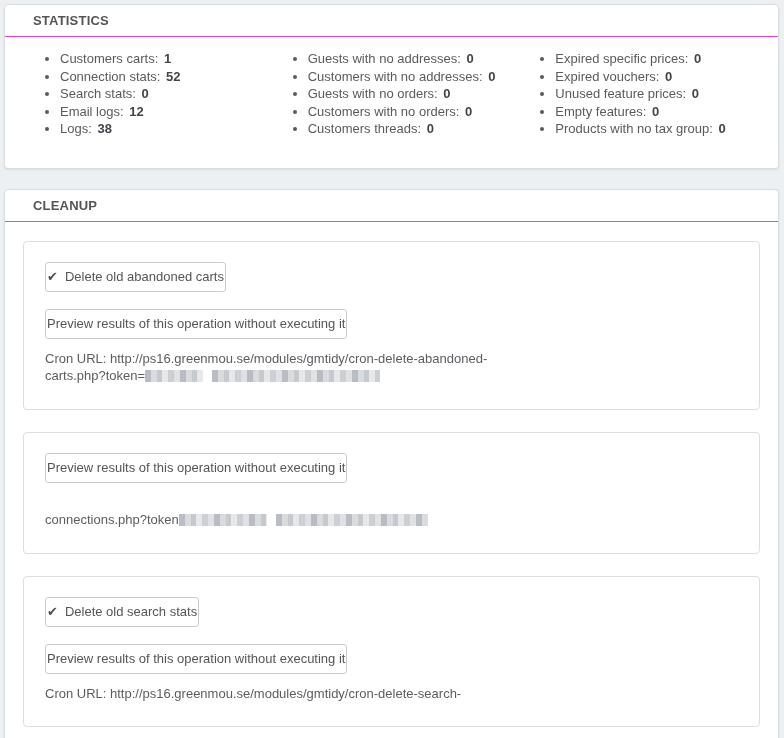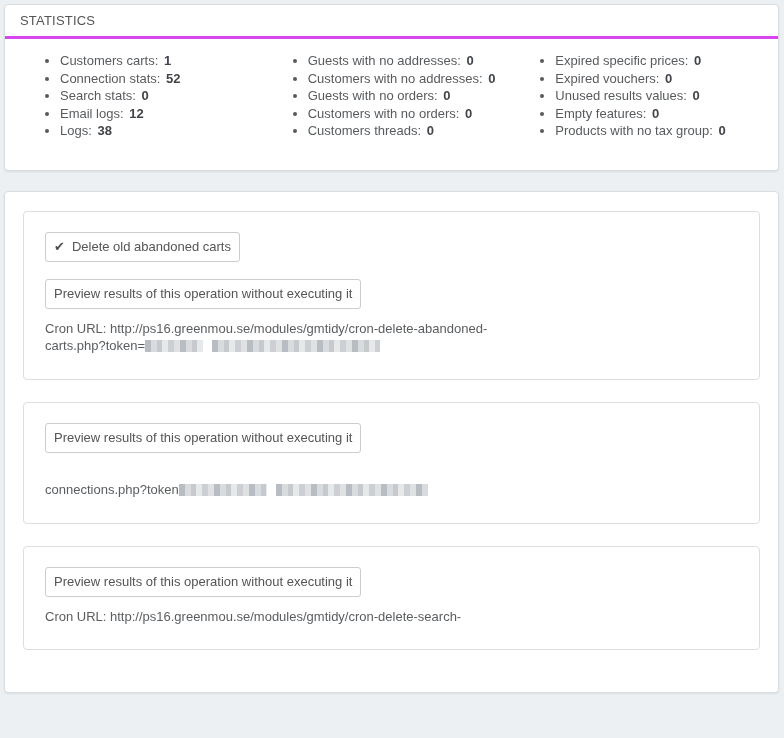--- a/index.html
+++ b/index.html
@@ -14,25 +14,26 @@
   .page { padding: 4px 5px 0 4px; }
 
   .panel {
     background: #ffffff;
     border: 1px solid #d9dde0;
     border-radius: 4px;
     box-shadow: 0 1px 2px rgba(0,0,0,0.08);
     margin-bottom: 20px;
   }
   .panel-heading {
-    padding: 8px 15px;
+    padding: 8px 28px;
     color: #555555;
     font-size: 13px;
     letter-spacing: 0.2px;
-    border-bottom: 3px solid #d946ef;
+    border-bottom: 1px solid #d946ef;
+    font-weight: bold;
   }
 
   
   .stats-body {
     display: flex;
     padding: 13px 15px 30px 15px;
   }
   .stats-col { flex: 1; }
   .stats-col ul { list-style: disc; padding-left: 40px; }
   .stats-col li { line-height: 17.5px; color: #585b5e; }
@@ -44,21 +45,21 @@
     border: 1px solid #dcdfe2;
     border-radius: 4px;
     padding: 20px 21px 24px 21px;
     margin-bottom: 22px;
   }
   .btn {
     display: inline-block;
     background: #ffffff;
     border: 1px solid #c9cdd0;
     border-radius: 3px;
-    padding: 6px 8px;
+    padding: 6px 1px;
     font-family: "Liberation Sans", sans-serif;
     font-size: 13px;
     color: #555555;
     line-height: 16px;
     cursor: pointer;
   }
   .btn-delete { margin-bottom: 17px; }
   .btn-preview { margin-bottom: 11px; }
   .check-icon {
     display: inline-block;
@@ -116,30 +117,31 @@
           <li><span>Guests with no orders:</span> <span class="stat-value">0</span></li>
           <li><span>Customers with no orders:</span> <span class="stat-value">0</span></li>
           <li><span>Customers threads:</span> <span class="stat-value">0</span></li>
         </ul>
       </div>
 
       <div class="stats-col">
         <ul>
           <li><span>Expired specific prices:</span> <span class="stat-value">0</span></li>
           <li><span>Expired vouchers:</span> <span class="stat-value">0</span></li>
-          <li><span>Unused results values:</span> <span class="stat-value">0</span></li>
+          <li><span>Unused feature prices:</span> <span class="stat-value">0</span></li>
           <li><span>Empty features:</span> <span class="stat-value">0</span></li>
           <li><span>Products with no tax group:</span> <span class="stat-value">0</span></li>
         </ul>
       </div>
 
     </div>
   </div>
 
   <div class="panel">
+    <div class="panel-heading">CLEANUP</div>
     <div class="cleanup-body">
 
       <div class="cleanup-card">
         <div>
           <button class="btn btn-delete">
             <span class="check-icon">✔</span><span>Delete old abandoned carts</span>
           </button>
         </div>
         <div>
           <button class="btn btn-preview">Preview results of this operation without executing it</button>
@@ -155,20 +157,25 @@
           <button class="btn btn-preview">Preview results of this operation without executing it</button>
         </div>
         <div class="cron">
           <br>
           <span>connections.php?token</span><span class="redact seg-2a"></span><span class="redact seg-2b"></span>
         </div>
       </div>
 
       <div class="cleanup-card">
         <div>
+          <button class="btn btn-delete">
+            <span class="check-icon">✔</span><span>Delete old search stats</span>
+          </button>
+        </div>
+        <div>
           <button class="btn btn-preview">Preview results of this operation without executing it</button>
         </div>
         <div class="cron">
           <span>Cron URL: http://ps16.greenmou.se/modules/gmtidy/cron-delete-search-</span>
         </div>
       </div>
 
     </div>
   </div>
 

